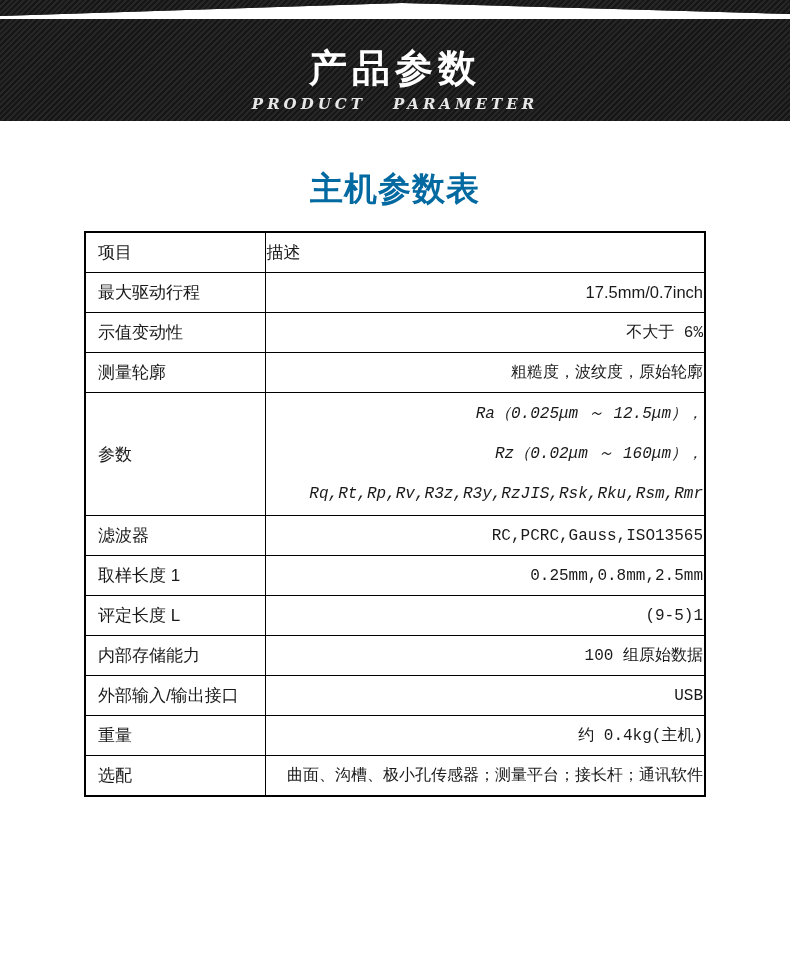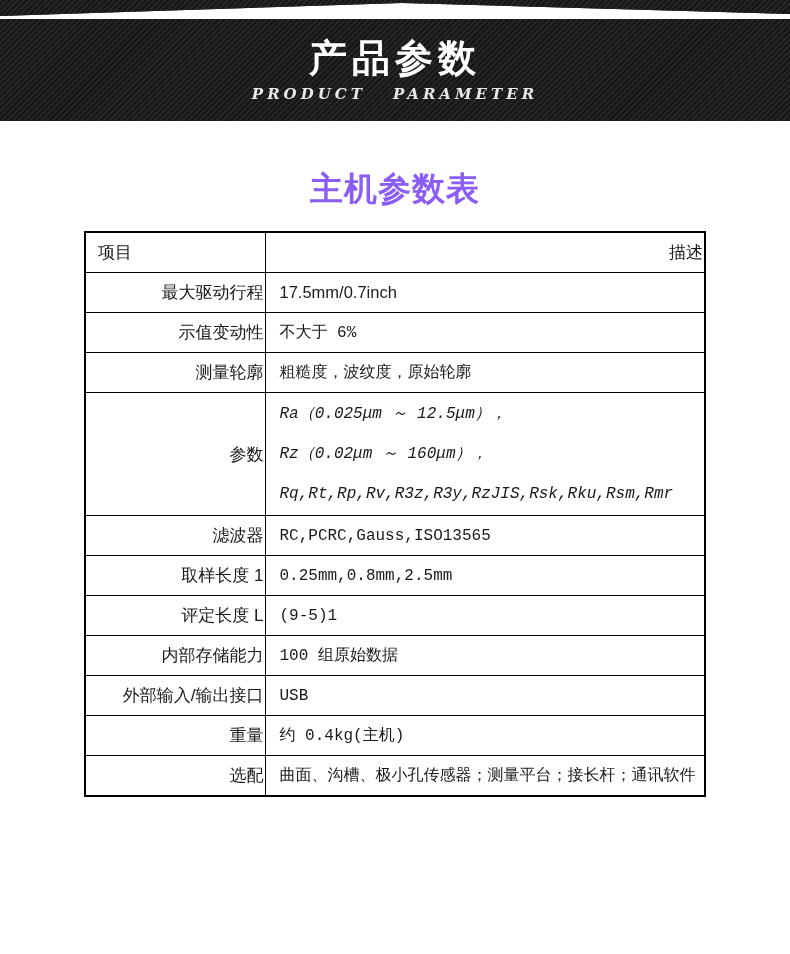--- a/index.html
+++ b/index.html
@@ -16,64 +16,65 @@
   }
   .top-strip{
     width:790px;height:16px;
     clip-path:polygon(0 0,790px 0,790px 14px,402px 3px,0 16px);
   }
   .banner{
     margin-top:3px;width:790px;height:102px;
     text-align:center;color:#ffffff;
   }
   .banner h1{
-    margin:0;padding-top:19px;
+    margin:0;padding-top:29px;
     font-size:38px;font-weight:bold;letter-spacing:5px;
     line-height:1.1;
   }
   .banner .subtitle{
     margin-top:5px;
     font-family:"DejaVu Serif","Liberation Serif",serif;
     font-style:italic;font-weight:bold;
     font-size:15px;letter-spacing:4px;word-spacing:18px;
     color:#e8e8e8;
   }
   
   .table-title{
     margin:46px 0 19px 0;
     text-align:center;
-    font-size:33px;font-weight:600;color:#8b5cf6;
+    font-size:33px;font-weight:600;color:#0369a1;
     letter-spacing:1px;
   }
   
   table.params{
     border-collapse:collapse;table-layout:fixed;
     width:620px;margin:0 auto;
     border:2px solid #000;
   }
   table.params col.c-label{width:180px;}
   table.params col.c-value{width:440px;}
   table.params th,table.params td{
     border:1.5px solid #000;
     vertical-align:middle;
     overflow:hidden;white-space:nowrap;
   }
   table.params thead th{
     height:37px;font-weight:normal;font-size:17px;
   }
   table.params thead th.col-label{text-align:left;padding-left:12px;}
-  table.params thead th.col-desc{text-align:right;}
+  table.params thead th.col-desc{text-align:left;}
   table.params tbody th{
     height:37px;font-weight:normal;font-size:17px;
-    text-align:right;padding-left:12px;color:#1a1a1a;
+    text-align:left;padding-left:12px;color:#1a1a1a;
   }
   table.params tbody td{
     padding-left:14px;font-size:16px;
     font-family:"Liberation Mono","DejaVu Sans Mono",monospace;
     color:#1a1a1a;
+    text-align:right;
   }
   table.params tbody tr:first-child td{
     font-family:"Liberation Sans","DejaVu Sans",sans-serif;
     font-size:16.5px;
   }
   table.params tbody tr.tall td{height:118px;}
   table.params td.multiline div{line-height:40px;font-style:italic;}
 </style>
 </head>
 <body>

